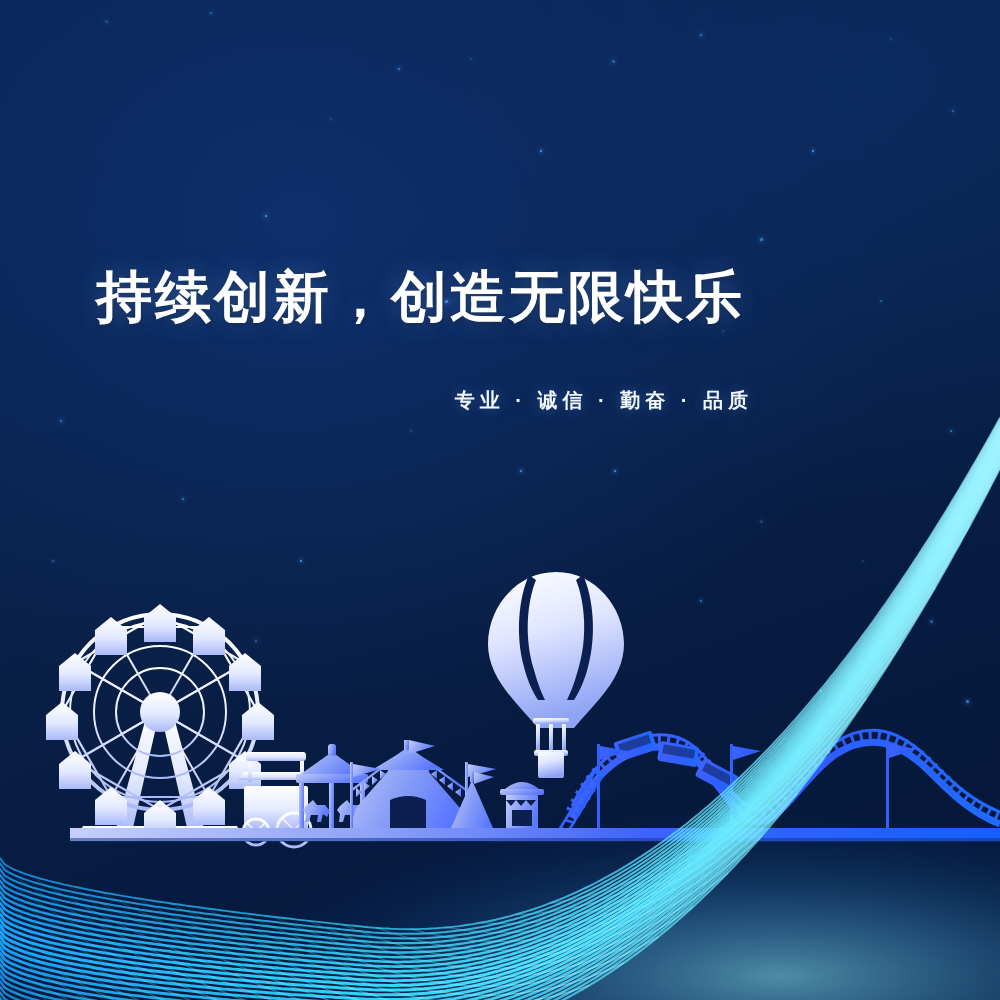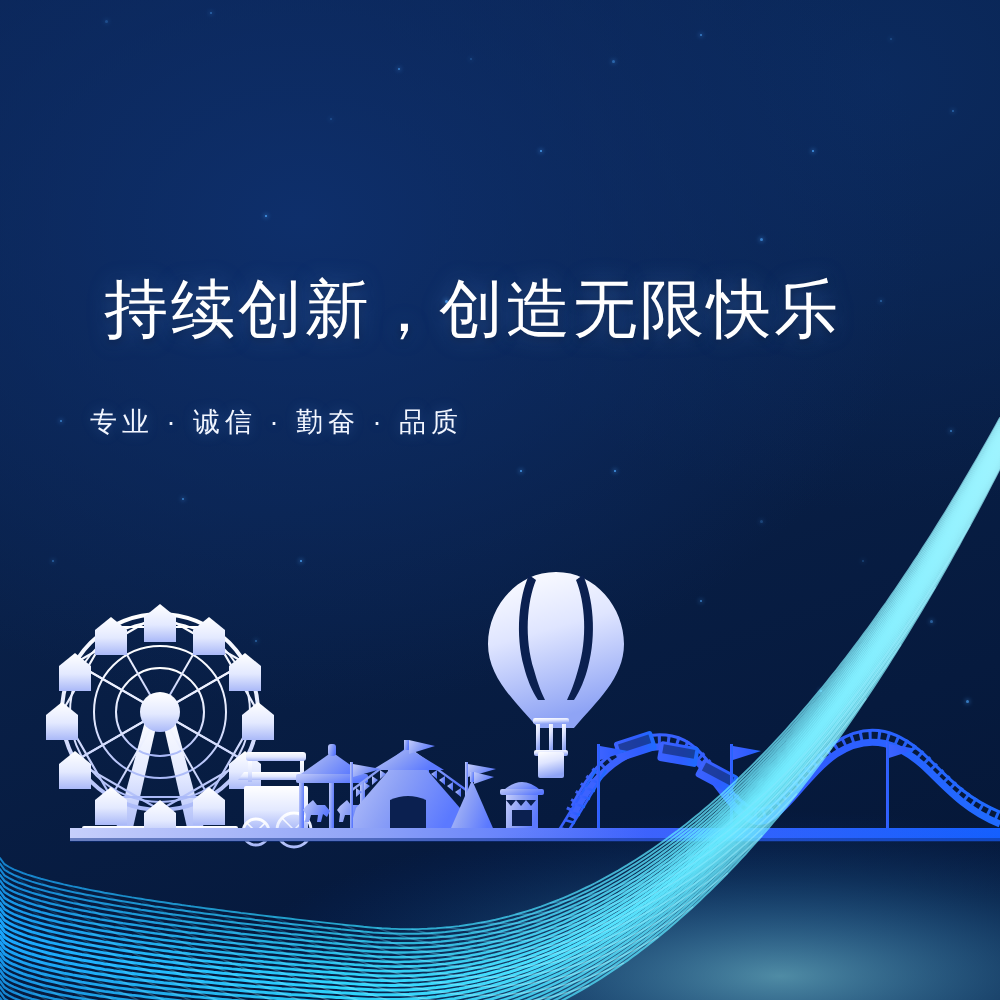--- a/index.html
+++ b/index.html
@@ -16,28 +16,29 @@
       radial-gradient(ellipse 700px 600px at 88% 8%,  #0b2a5e 0%, rgba(11,42,94,0) 72%),
       linear-gradient(160deg, #0a2454 0%, #092048 45%, #061a3e 75%, #051634 100%);
   }
   
   #stars{position:absolute;inset:0;pointer-events:none;}
   #stars span{position:absolute;display:block;border-radius:50%;
     background:#4fa8ff;box-shadow:0 0 4px 1px rgba(79,168,255,.55);}
   
   .textwrap{position:absolute;left:88px;top:258px;}
   .headline{
-    margin:16px;color:#ffffff;font-size:64px;line-height:1.12;font-weight:400;
+    margin:8px;color:#ffffff;font-size:56px;line-height:1.12;font-weight:700;
     letter-spacing:3px;white-space:nowrap;
     text-shadow:0 0 22px rgba(110,170,255,.35), 0 2px 8px rgba(0,0,0,.35);
   }
   .subline{
-    margin:58px 0 0 2px;color:#f2f6ff;font-size:27px;font-weight:400;
+    margin:58px 0 0 2px;color:#f2f6ff;font-size:20px;font-weight:700;
     letter-spacing:5px;white-space:nowrap;
     text-shadow:0 0 14px rgba(110,170,255,.3);
+    text-align:right;
   }
   
   .layer{position:absolute;left:0;top:0;width:1000px;height:1000px;}
   svg{display:block;}
 </style>
 </head>
 <body>
 
 <div id="poster">
 

